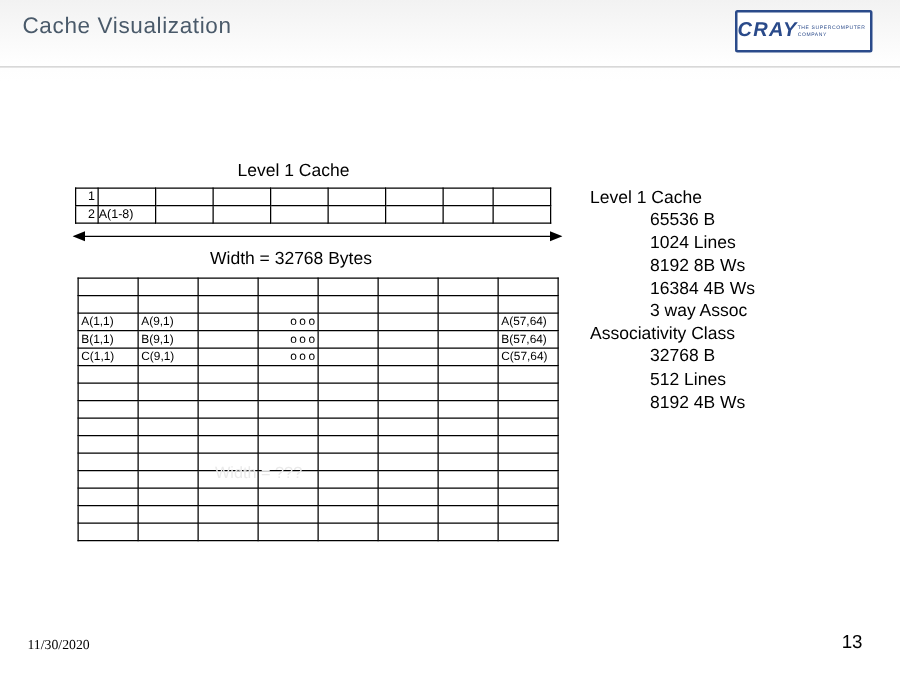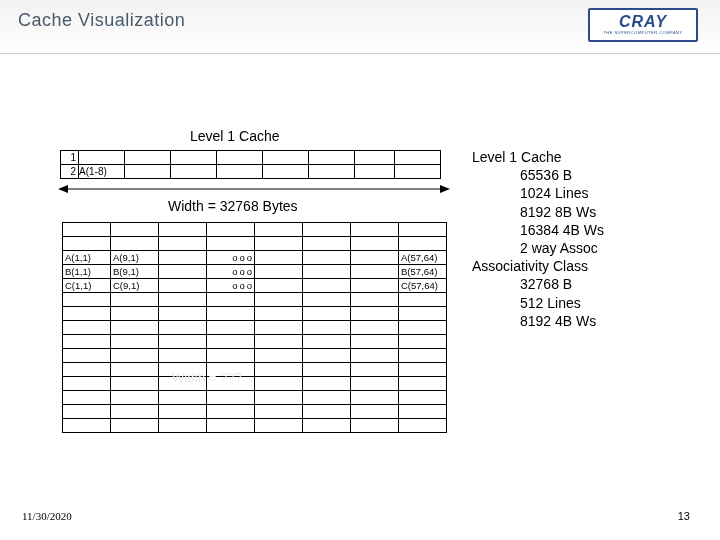--- a/index.html
+++ b/index.html
@@ -1,21 +1,21 @@
 <!DOCTYPE html>
 <html><head>
 <meta charset="utf-8">
 <style>
   * { box-sizing: border-box; margin: 0; padding: 0; }
   html, body { width: 720px; height: 540px; font-family: Arial, sans-serif; background: #fff; overflow: hidden; }
   .slide { width: 720px; height: 540px; position: relative; background: linear-gradient(to bottom, #f8f8f8 0%, #ffffff 12%); }
   .header-bar { position: absolute; top: 0; left: 0; right: 0; height: 54px; background: linear-gradient(to bottom, #f2f2f2 0%, #ffffff 100%); border-bottom: 1px solid #ccc; }
   .title { position: absolute; top: 10px; left: 18px; font-size: 18px; color: #4a5a6a; font-weight: 500; letter-spacing: 0.5px; }
   .logo { position: absolute; top: 8px; right: 22px; width: 110px; height: 34px; }
-  .logo-box { width: 110px; height: 34px; border: 2px solid #2a4a8a; border-radius: 2px; background: #fff; display: flex; flex-direction: column; align-items: center; justify-content: center; }
+  .logo-box { width: 110px; height: 34px; border: 2px solid #2a4a8a; border-radius: 2px; background: #fff; display: flex; flex-direction: row; align-items: center; justify-content: center; }
   .logo-main { font-weight: bold; font-style: italic; color: #2a4a8a; font-size: 16px; letter-spacing: 1px; line-height: 1; }
   .logo-sub { font-size: 4px; color: #2a4a8a; letter-spacing: 0.5px; line-height: 1.4; }
   
   .diagram-label { position: absolute; top: 128px; left: 190px; font-size: 14px; }
   .toptable { position: absolute; top: 150px; left: 60px; border-collapse: collapse; }
   .toptable td { border: 1px solid #000; font-size: 10px; height: 14px; }
   .toptable .cidx { width: 18px; text-align: right; padding-right: 2px; }
   .toptable .ccell { width: 46px; }
   .toptable .cnarrow { width: 40px; }
   .width-arrow { position: absolute; top: 182px; left: 58px; width: 392px; height: 14px; }
@@ -24,21 +24,21 @@
   .grid { position: absolute; top: 222px; left: 62px; border-collapse: collapse; }
   .grid td { border: 1px solid #000; font-size: 9.5px; height: 14px; width: 48px; text-align: left; padding-left: 2px; white-space: nowrap; }
   .grid td.dots { text-align: right; letter-spacing: 2px; }
   .wlabel { position: absolute; top: 340px; left: 172px; font-size: 13px; color: #eaeaea; margin-top: 30px; }
   
   .specs { position: absolute; top: 148px; left: 472px; font-size: 14px; line-height: 1.3; }
   .specs .indent { padding-left: 48px; }
   .calc { position: absolute; top: 368px; left: 472px; font-size: 14px; }
   
   .date { position: absolute; bottom: 18px; left: 22px; font-size: 11px; font-family: Liberation Serif, serif; }
-  .pagenum { position: absolute; bottom: 18px; right: 30px; font-size: 11px; }
+  .pagenum { position: absolute; bottom: 18px; right: 30px; font-size: 15px; }
 </style>
 </head>
 <body>
 
 <div class="slide">
   <div class="header-bar"></div>
   <div class="title">Cache Visualization</div>
   <div class="logo">
     <div class="logo-box">
       <div class="logo-main">CRAY</div>
@@ -240,21 +240,21 @@
     </table>
 
   <div class="wlabel">Width = ???</div>
 
   <div class="specs">
     <div>Level 1 Cache</div>
     <div class="indent">65536 B</div>
     <div class="indent">1024 Lines</div>
     <div class="indent">8192 8B Ws</div>
     <div class="indent">16384 4B Ws</div>
-    <div class="indent">2 way Assoc</div>
+    <div class="indent">3 way Assoc</div>
     <div>Associativity Class</div>
     <div class="indent">32768 B</div>
     <div class="indent">512 Lines</div>
     <div class="indent">8192 4B Ws</div>
   </div>
 
 
   <div class="date">11/30/2020</div>
   <div class="pagenum">13</div>
 </div>

